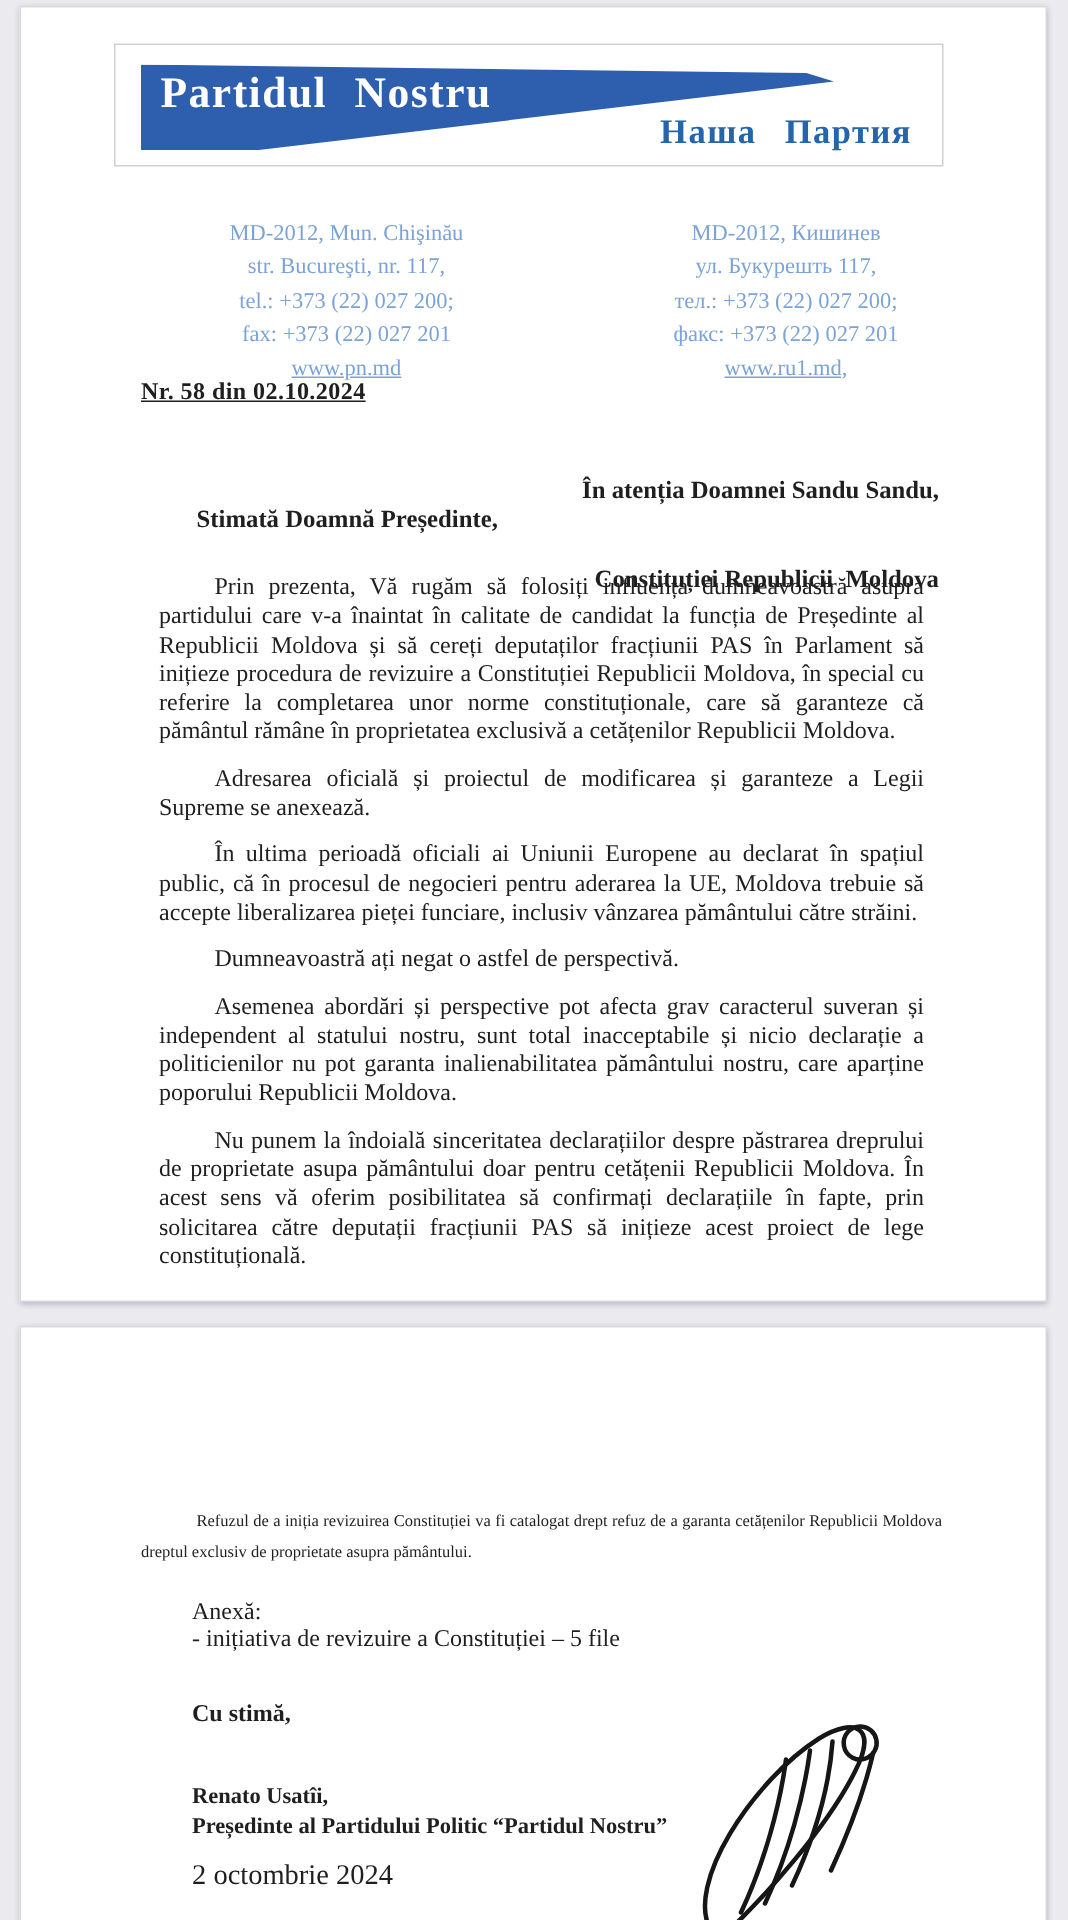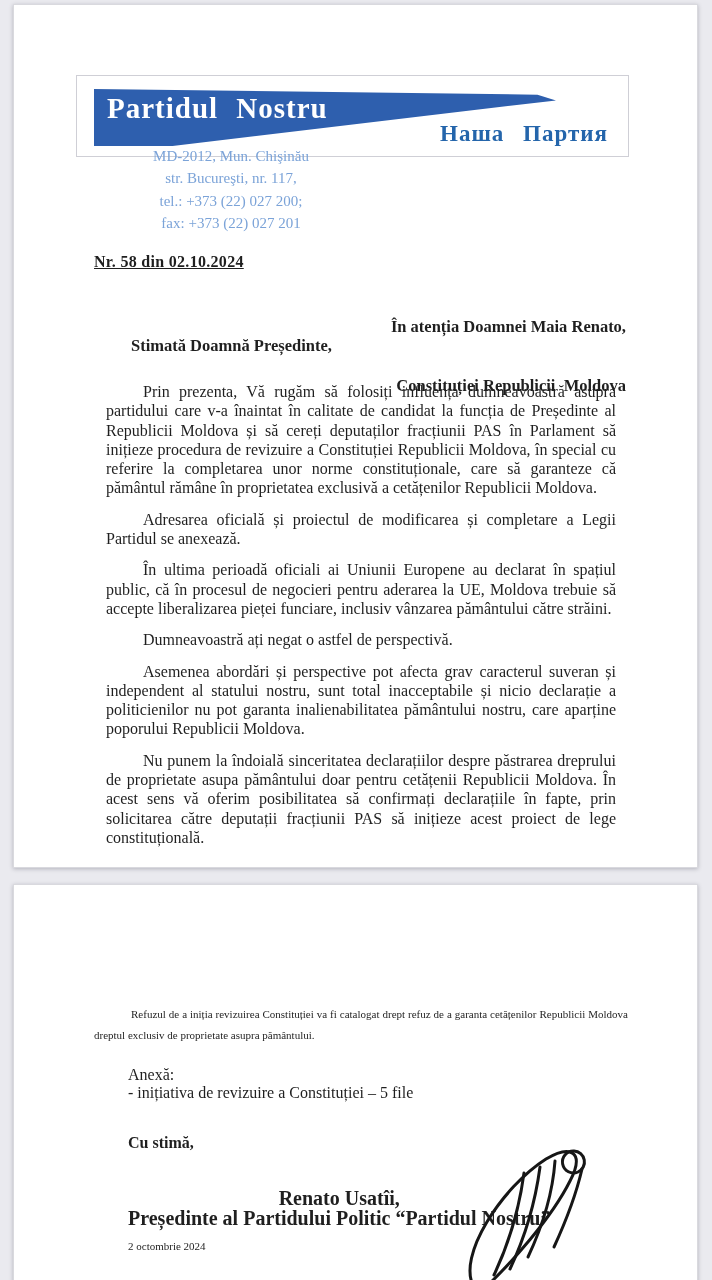--- a/index.html
+++ b/index.html
@@ -13,21 +13,21 @@
     position:absolute;left:13px;width:685px;background:#fff;
     border:1px solid #d9d9de;box-sizing:border-box;
     box-shadow:0 1px 4px rgba(40,40,60,.28);
   }
   #page1{top:4px;height:864px;}
   #page2{top:884px;height:402px;}
 
   
   .logo-box{
     position:absolute;left:62px;top:24px;width:553px;height:82px;
-    background:#fff;border:1px solid #cfcfd6;box-sizing:border-box;margin-top:46px;
+    background:#fff;border:1px solid #cfcfd6;box-sizing:border-box;
   }
   .banner{
     position:absolute;left:17px;top:13px;width:462px;height:57px;
     background:var(--banner,#2e5fae);
     clip-path:polygon(0% 0%, 96% 10%, 100% 20%, 17% 100%, 0% 100%);
   }
   .banner-title{
     position:absolute;left:13px;top:3px;color:#fff;font-weight:bold;
     font-size:29px;letter-spacing:1px;word-spacing:10px;white-space:nowrap;
   }
@@ -68,24 +68,24 @@
   }
   .p2-par p{margin:0;text-indent:37px;}
   .annex{
     position:absolute;left:114px;top:181px;font-size:16px;line-height:18.3px;
   }
   .closing{
     position:absolute;left:114px;top:249px;font-weight:bold;font-size:16px;
   }
   .signer{
     position:absolute;left:114px;top:304px;font-weight:bold;
-    font-size:20px;line-height:19.5px;text-align:center;
+    font-size:15px;line-height:19.5px;
   }
   .sig-date{
-    position:absolute;left:114px;top:355px;font-size:11px;
+    position:absolute;left:114px;top:355px;font-size:19px;
   }
   .signature{
     position:absolute;left:440px;top:258px;width:155px;height:150px;
   }
   .signature svg{width:100%;height:100%;}
 </style>
 </head>
 <body style="--bg: #eaeaef; --banner: #2e5fae; --rutitle: #2465ab; --addr: #7ba3d8;">
 
 <div class="page" id="page1">
@@ -95,35 +95,43 @@
       <span class="banner-title">Partidul Nostru</span>
     </div>
     <span class="ru-title">Наша Партия</span>
   </div>
 
   <div class="addr" id="addr-left">
     <div>MD-2012, Mun. Chişinău</div>
     <div>str. Bucureşti, nr. 117,</div>
     <div>tel.: +373 (22) 027 200;</div>
     <div>fax: +373 (22) 027 201</div>
+    <div class="site">www.pn.md</div>
   </div>
 
+  <div class="addr" id="addr-right">
+    <div>MD-2012, Кишинев</div>
+    <div>ул. Букурешть 117,</div>
+    <div>тел.: +373 (22) 027 200;</div>
+    <div>факс: +373 (22) 027 201</div>
+    <div class="site">www.ru1.md,</div>
+  </div>
 
   <div class="ref-number">Nr. 58 din 02.10.2024</div>
 
   <div class="recipient">
-    <div>În atenția Doamnei Maia Renato,</div>
+    <div>În atenția Doamnei Sandu Sandu,</div>
     <div>Constituției Republicii  Moldova</div>
   </div>
 
   <div class="salutation">Stimată Doamnă Președinte,</div>
 
   <div class="body-text">
     <p>Prin prezenta, Vă rugăm să folosiți influența dumneavoastră asupra partidului care v-a înaintat în calitate de candidat la funcția de Președinte al Republicii Moldova și să cereți deputaților fracțiunii PAS în Parlament să inițieze procedura de revizuire a Constituției Republicii Moldova, în special cu referire la completarea unor norme constituționale, care să garanteze că pământul rămâne în proprietatea exclusivă a cetățenilor Republicii Moldova.</p>
-    <p>Adresarea oficială și proiectul de modificarea și completare a Legii Partidul se anexează.</p>
+    <p>Adresarea oficială și proiectul de modificarea și garanteze a Legii Supreme se anexează.</p>
     <p>În ultima perioadă oficiali ai Uniunii Europene au declarat în spațiul public, că în procesul de negocieri pentru aderarea la UE, Moldova trebuie să accepte liberalizarea pieței funciare, inclusiv vânzarea pământului către străini.</p>
     <p>Dumneavoastră ați negat o astfel de perspectivă.</p>
     <p>Asemenea abordări și perspective pot afecta grav caracterul suveran și independent al statului nostru, sunt total inacceptabile și nicio declarație a politicienilor nu pot garanta inalienabilitatea pământului nostru, care aparține poporului Republicii Moldova.</p>
     <p>Nu punem la îndoială sinceritatea declarațiilor despre păstrarea dreprului de proprietate asupa pământului doar pentru cetățenii Republicii Moldova. În acest sens vă oferim posibilitatea să confirmați declarațiile în fapte, prin solicitarea către deputații fracțiunii PAS să inițieze acest proiect de lege constituțională.</p>
   </div>
 </div>
 
 <div class="page" id="page2">
 
   <div class="p2-par">

